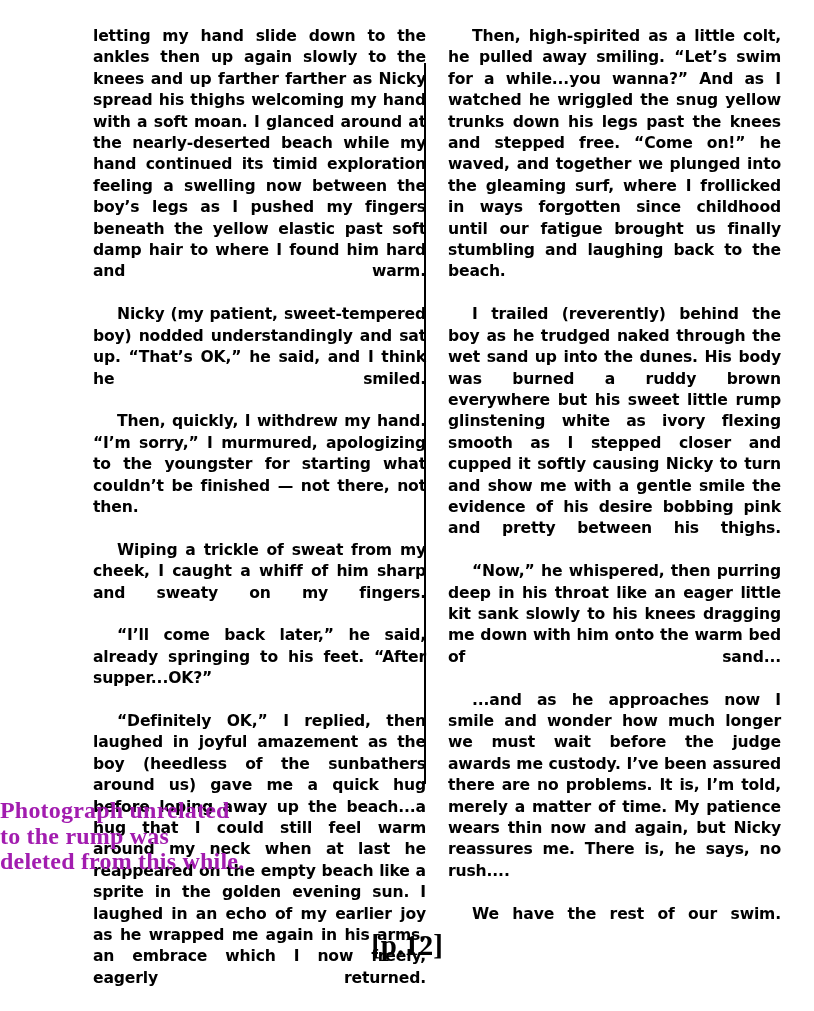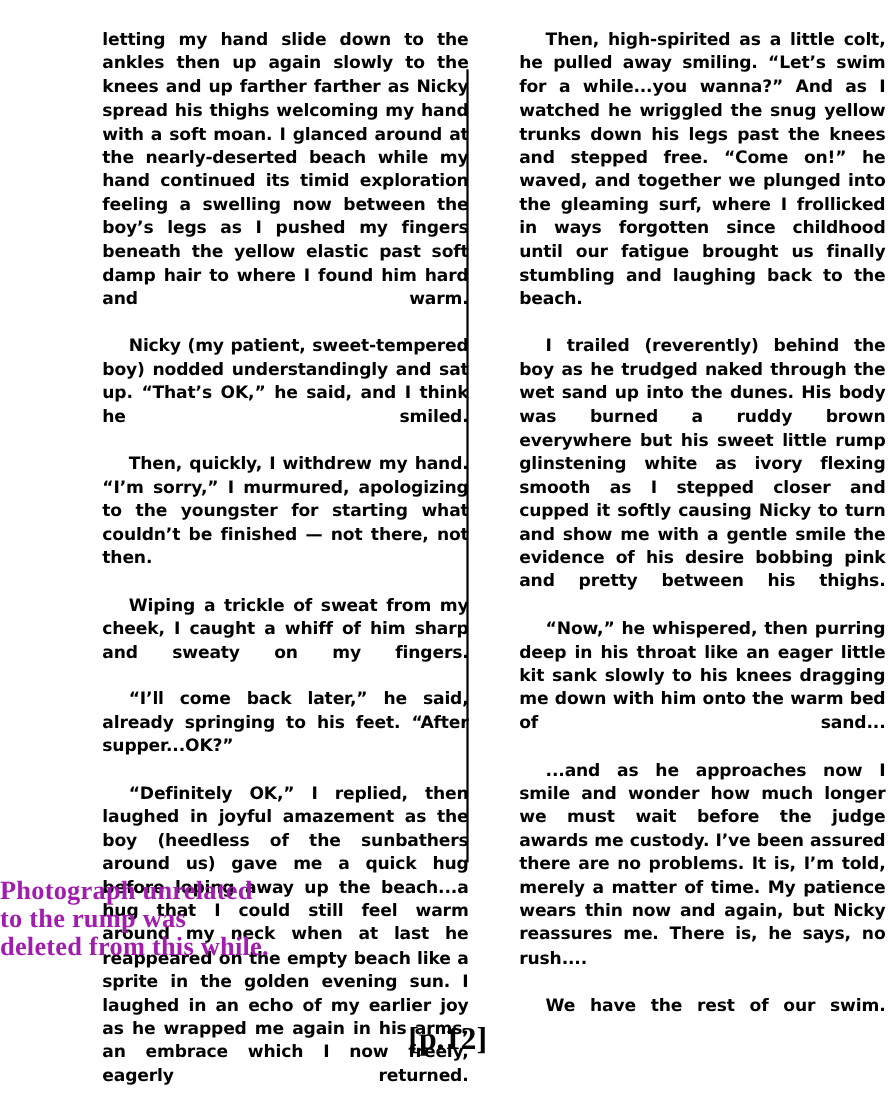--- a/index.html
+++ b/index.html
@@ -42,21 +42,21 @@
     font-size: 15.6px;
     line-height: 21.4px;
     text-align: justify;
     text-justify: inter-word;
     letter-spacing: -0.15px;
     word-spacing: 0.2px;
     color: #000;
     -moz-font-feature-settings: "kern" 0;
   }
   .col-left  { left: 57px; margin-left: 36px; }
-  .col-right { left: 472px; }
+  .col-right { left: 448px; }
 
   .col p {
     margin: 0;
     text-indent: 24px;
     text-align: justify;
   }
   .col p.noindent { text-indent: 0; }
   
   .col p:after {
     content: "";

